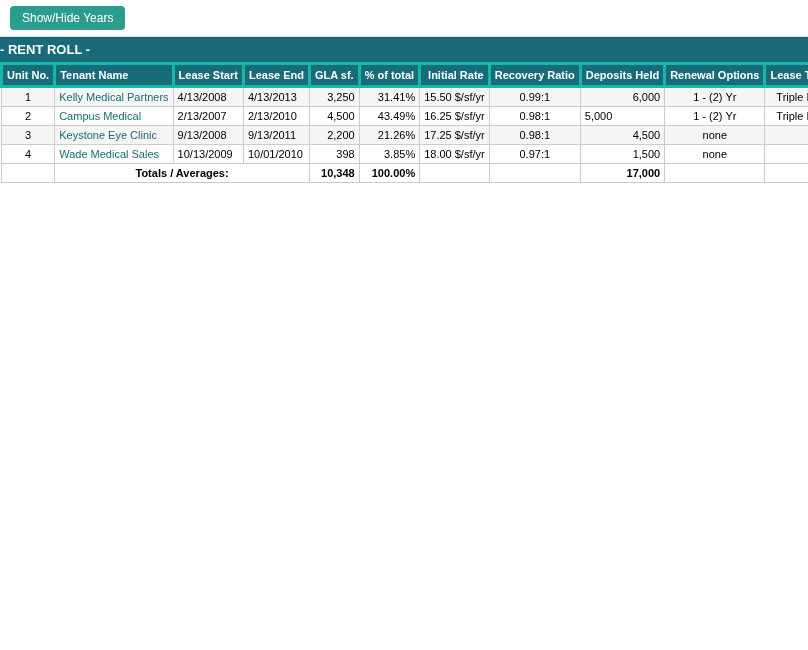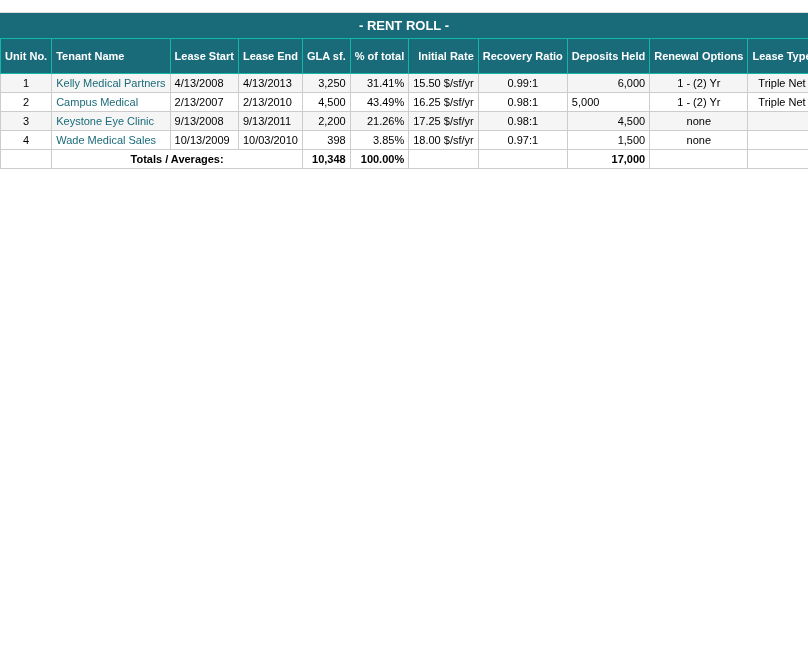--- a/index.html
+++ b/index.html
@@ -41,21 +41,21 @@
       padding: 5px 12px;
       border-radius: 4px;
       font-size: 12px;
       cursor: pointer;
     }
 
     
     .title-bar {
       background: #1a6b7a;
       color: #fff;
-      text-align: center;
+      text-align: left;
       padding: 5px 0;
       font-size: 13px;
       font-weight: bold;
     }
 
     
     .table-container {
       padding: 0;
     }
 
@@ -64,22 +64,22 @@
       border-collapse: collapse;
       font-size: 11px;
     }
 
     thead tr {
       background: #1a6b7a;
       color: #fff;
     }
 
     thead th {
-      padding: 11px 4px;
-      border: 1px solid #14b8a6;
+      padding: 4px 4px;
+      border: 3px solid #14b8a6;
       text-align: left;
       font-weight: bold;
       white-space: nowrap;
     }
 
     tbody tr:nth-child(odd) {
       background: #f5f5f5;
     }
     tbody tr:nth-child(even) {
       background: #fff;
@@ -118,20 +118,21 @@
 
     .empty-area {
       height: 400px;
       background: #fff;
     }
   </style>
 </head>
 <body>
 
 <div class="header">
+  <button class="show-hide-btn">Show/Hide Years</button>
 </div>
 
 <div class="title-bar">- RENT ROLL -</div>
 
 <div class="table-container">
   <table>
     <thead>
       <tr>
         <th class="col-unit">Unit No.</th>
         <th class="col-tenant">Tenant Name</th>
@@ -185,21 +186,21 @@
           <td class="col-initial" style="text-align: right;">17.25 $/sf/yr</td>
           <td class="col-recovery" style="text-align: center;">0.98:1</td>
           <td class="col-deposits" style="text-align: right;">4,500</td>
           <td class="col-renewal" style="text-align: center;">none</td>
           <td class="col-lease-type" style="text-align: center;"></td>
         </tr>
         <tr>
           <td class="col-unit" style="text-align: center;">4</td>
           <td class="col-tenant"><a class="tenant-name-link" href="#">Wade Medical Sales</a></td>
           <td class="col-lease-start">10/13/2009</td>
-          <td class="col-lease-end">10/03/2010</td>
+          <td class="col-lease-end">10/01/2010</td>
           <td class="col-gla" style="text-align: right; margin-top: 28px;">398</td>
           <td class="col-pct" style="text-align: right; padding-left: 16px;">3.85%</td>
           <td class="col-initial" style="text-align: right;">18.00 $/sf/yr</td>
           <td class="col-recovery" style="text-align: center;">0.97:1</td>
           <td class="col-deposits" style="text-align: right;">1,500</td>
           <td class="col-renewal" style="text-align: center;">none</td>
           <td class="col-lease-type" style="text-align: center;"></td>
         </tr>
         <tr class="totals-row">
           <td colspan="1"></td>

